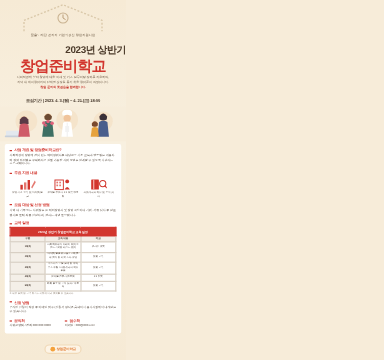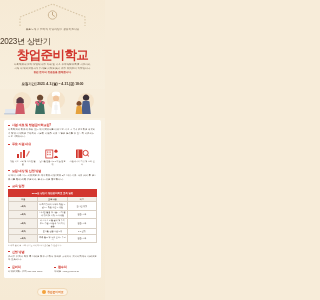--- a/index.html
+++ b/index.html
@@ -11,22 +11,22 @@
   }
   .poster{position:relative;width:105px;height:300px;box-sizing:border-box;
     background:linear-gradient(#f6ead5,#f8f0e0 40%,#f6ead5);}
 
   
   .hero{position:relative;height:118px;padding-top:2px;box-sizing:border-box;}
   .roof{position:absolute;left:18px;top:3px;width:69px;height:24px;}
   .roof svg{display:block;}
   .eyebrow{position:absolute;left:0;right:0;top:28px;text-align:center;
     font-size:2.6px;letter-spacing:.1px;color:#6d5a45;line-height:1.3;}
-  .title-sm{position:absolute;left:0;right:0;top:36px;text-align:left;
-    font-size:8.2px;font-weight:normal;color:#4b3a2a;letter-spacing:-.3px;}
+  .title-sm{position:absolute;left:0;right:0;top:36px;text-align:right;
+    font-size:8.2px;font-weight:bold;color:#4b3a2a;letter-spacing:-.3px;}
   .title-lg{position:absolute;left:0;right:0;top:47px;text-align:center;
     font-size:12.5px;font-weight:bold;color:#d2362e;letter-spacing:-.6px;}
   .lede{position:absolute;left:7px;right:7px;top:63px;text-align:center;
     font-size:2.5px;line-height:1.55;color:#6b5844;}
   .lede b{color:#c6362e;}
   .daterow{position:absolute;left:8px;right:8px;top:82px;text-align:center;
     font-size:3.4px;font-weight:bold;color:#3f3024;letter-spacing:-.1px;}
   .people{position:absolute;left:0;right:0;top:89px;height:29px;}
 
   

